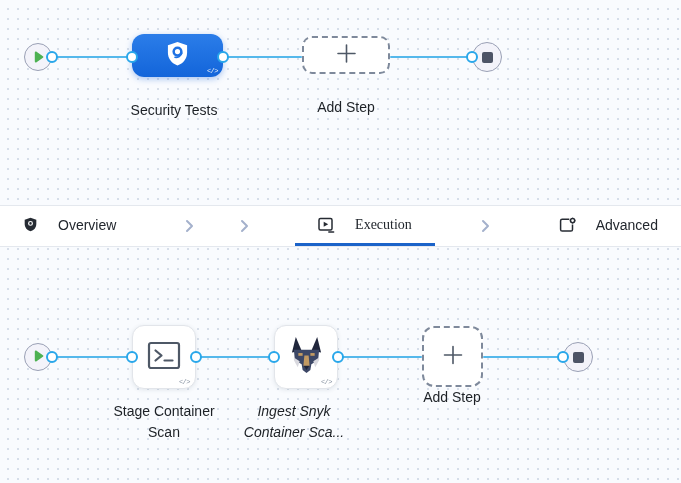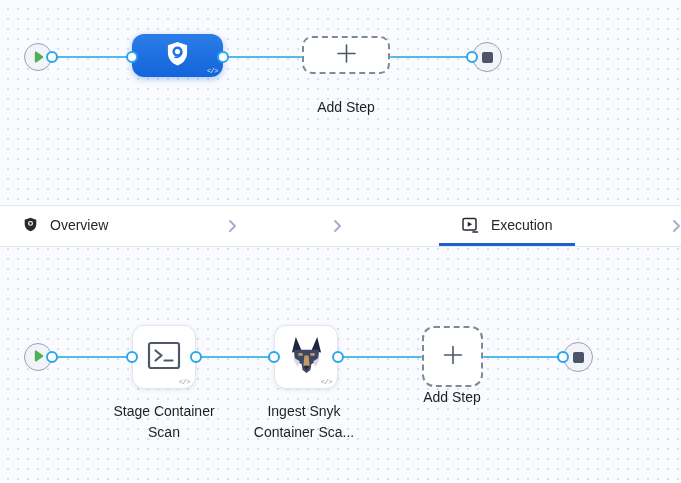--- a/index.html
+++ b/index.html
@@ -36,23 +36,23 @@
   .codeglyph{position:absolute;right:5px;bottom:2px;font-size:7px;line-height:8px;
              letter-spacing:-.5px;font-family:"Liberation Mono",monospace;}
   .codeglyph.onblue{color:rgba(255,255,255,.9);}
   .codeglyph.oncard{color:#8a95a3;}
   
   .nodelabel{position:absolute;text-align:center;font-size:14px;line-height:21px;color:#1d2126;}
   
   .tabbar{position:absolute;left:0;top:205px;width:681px;height:42px;background:#fff;
           border-top:1px solid #e4e8ee;border-bottom:1px solid #e4e8ee;box-sizing:border-box;
           display:flex;align-items:stretch;justify-content:space-between;}
-  .tab{display:flex;align-items:center;gap:12px;padding:0 23px;
+  .tab{display:flex;align-items:center;gap:20px;padding:0 23px;
        border-bottom:3px solid transparent;box-sizing:border-box;cursor:pointer;}
-  .tab.active{border-bottom-color:#1b63c9;}
+  .tab.active{border-bottom-color:#1b63c9;font-family:Liberation Serif, serif;}
   .tab-label{font-size:14px;font-weight:500;color:#22272e;white-space:nowrap;}
   .tab-sep{display:flex;align-items:center;}
   .tab-icon{display:flex;align-items:center;}
 </style>
 </head>
 <body>
 
 <div class="app">
 
   <div class="abs" style="left:0;top:0;width:681px;height:205px;">
@@ -89,20 +89,21 @@
 
     <div class="roundnode endnode" style="left:472px;top:42px;">
       <span class="endsquare"></span>
     </div>
 
     <span class="port" style="left:46px;top:51px;"></span>
     <span class="port" style="left:126px;top:51px;"></span>
     <span class="port" style="left:217px;top:51px;"></span>
     <span class="port" style="left:466px;top:51px;"></span>
 
+    <div class="nodelabel" style="left:104px;top:100px;width:140px;">Security Tests</div>
     <div class="nodelabel" style="left:286px;top:97px;width:120px;">Add Step</div>
   </div>
 
   <div class="tabbar">
     <div class="tab">
       <span class="tab-icon">
         <svg width="15" height="15" viewBox="0 0 16 16">
             <path d="M8 .8 L14.2 3 V7.3 C14.2 11.6 11.6 14.2 8 15.3 C4.4 14.2 1.8 11.6 1.8 7.3 V3 Z" fill="#262b33"></path>
             <circle cx="8" cy="6.8" r="2" fill="none" stroke="#ffffff" stroke-width="1.3"></circle>
           </svg>
@@ -127,20 +128,30 @@
             <path d="M10.8 15 H15.6" stroke-linecap="round"></path>
           </svg>
       </span>
       <span class="tab-label">Execution</span>
     </div>
     <span class="tab-sep">
       <svg width="9" height="14" viewBox="0 0 9 14" fill="none" stroke="#a4b1cc" stroke-width="2" stroke-linecap="round" stroke-linejoin="round">
           <path d="M2 2 L7 7 L2 12"></path>
         </svg>
     </span>
+    <div class="tab">
+      <span class="tab-icon">
+        <svg width="17" height="16" viewBox="0 0 17 16" fill="none" stroke="#262b33" stroke-width="1.5">
+            <path d="M10.3 2.2 H3.2 C2.2 2.2 1.6 2.8 1.6 3.8 V12.4 C1.6 13.4 2.2 14 3.2 14 H11.9 C12.9 14 13.5 13.4 13.5 12.4 V7.6"></path>
+            <circle cx="13.6" cy="3.6" r="2.1"></circle>
+            <path d="M13.6 .7 V1.2 M13.6 6 V6.5 M10.8 3.6 H11.3 M15.9 3.6 H16.4" stroke-width="1.2"></path>
+          </svg>
+      </span>
+      <span class="tab-label">Advanced</span>
+    </div>
   </div>
 
   <div class="abs" style="left:0;top:247px;width:681px;height:236px;">
     
   </div>
 
   <div class="fline" style="left:52px;top:356px;width:80px;"></div>
   <div class="fline" style="left:196px;top:356px;width:78px;"></div>
   <div class="fline" style="left:338px;top:356px;width:84px;"></div>
   <div class="fline" style="left:483px;top:356px;width:80px;"></div>
@@ -194,16 +205,16 @@
   </div>
 
   <span class="port" style="left:46px;top:351px;"></span>
   <span class="port" style="left:126px;top:351px;"></span>
   <span class="port" style="left:190px;top:351px;"></span>
   <span class="port" style="left:268px;top:351px;"></span>
   <span class="port" style="left:332px;top:351px;"></span>
   <span class="port" style="left:557px;top:351px;"></span>
 
   <div class="nodelabel" style="left:104px;top:401px;width:120px;">Stage Container Scan</div>
-  <div class="nodelabel" style="left:244px;top:401px;width:120px;">Ingest Snyk Container Sca...</div>
+  <div class="nodelabel" style="left:234px;top:401px;width:120px;font-style:italic;">Ingest Snyk Container Sca...</div>
   <div class="nodelabel" style="left:392px;top:387px;width:120px;">Add Step</div>
 
 </div>
 
 </body></html>

